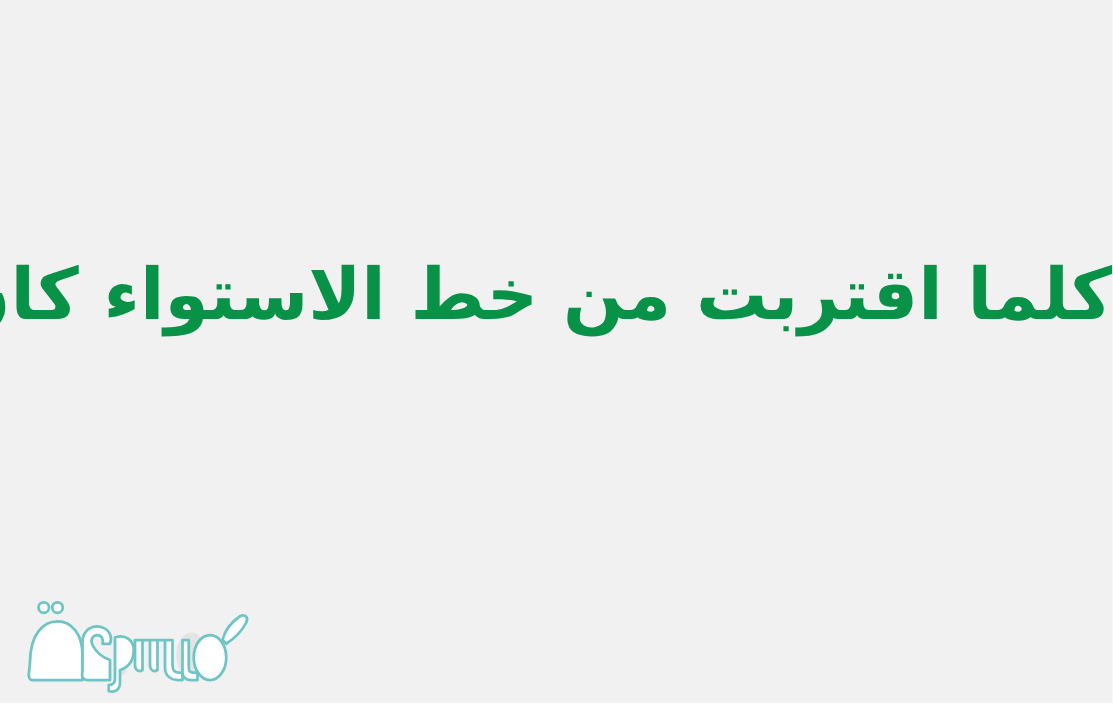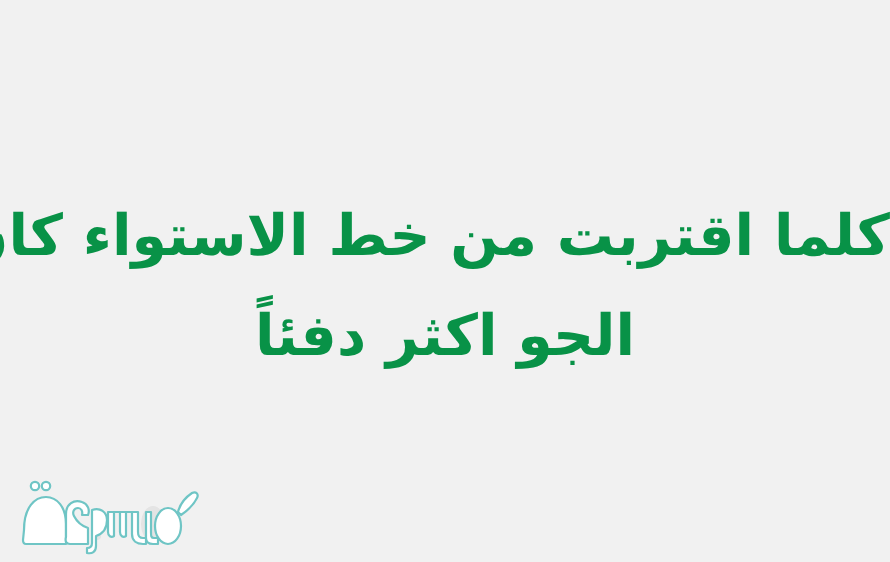--- a/index.html
+++ b/index.html
@@ -82,21 +82,20 @@
     opacity: 0.85;
   }
 </style>
 </head>
 <body>
 
 <div id="canvas">
 
   <div class="headline">
     <span class="headline-line headline-line-1">كلما اقتربت من خط الاستواء كان</span>
-    <span class="headline-line headline-line-2">الجو اكثر دفئاً</span>
   </div>
 
   <div class="watermark" aria-label="موسوعة">
     <svg viewBox="0 0 200 84" xmlns="http://www.w3.org/2000/svg">
 
       <g class="wm-shadow">
         <ellipse cx="33" cy="48" rx="14" ry="19"></ellipse>
         <ellipse cx="145" cy="50" rx="12" ry="18"></ellipse>
         <rect x="84" y="36" width="9" height="30" rx="4"></rect>
       </g>

